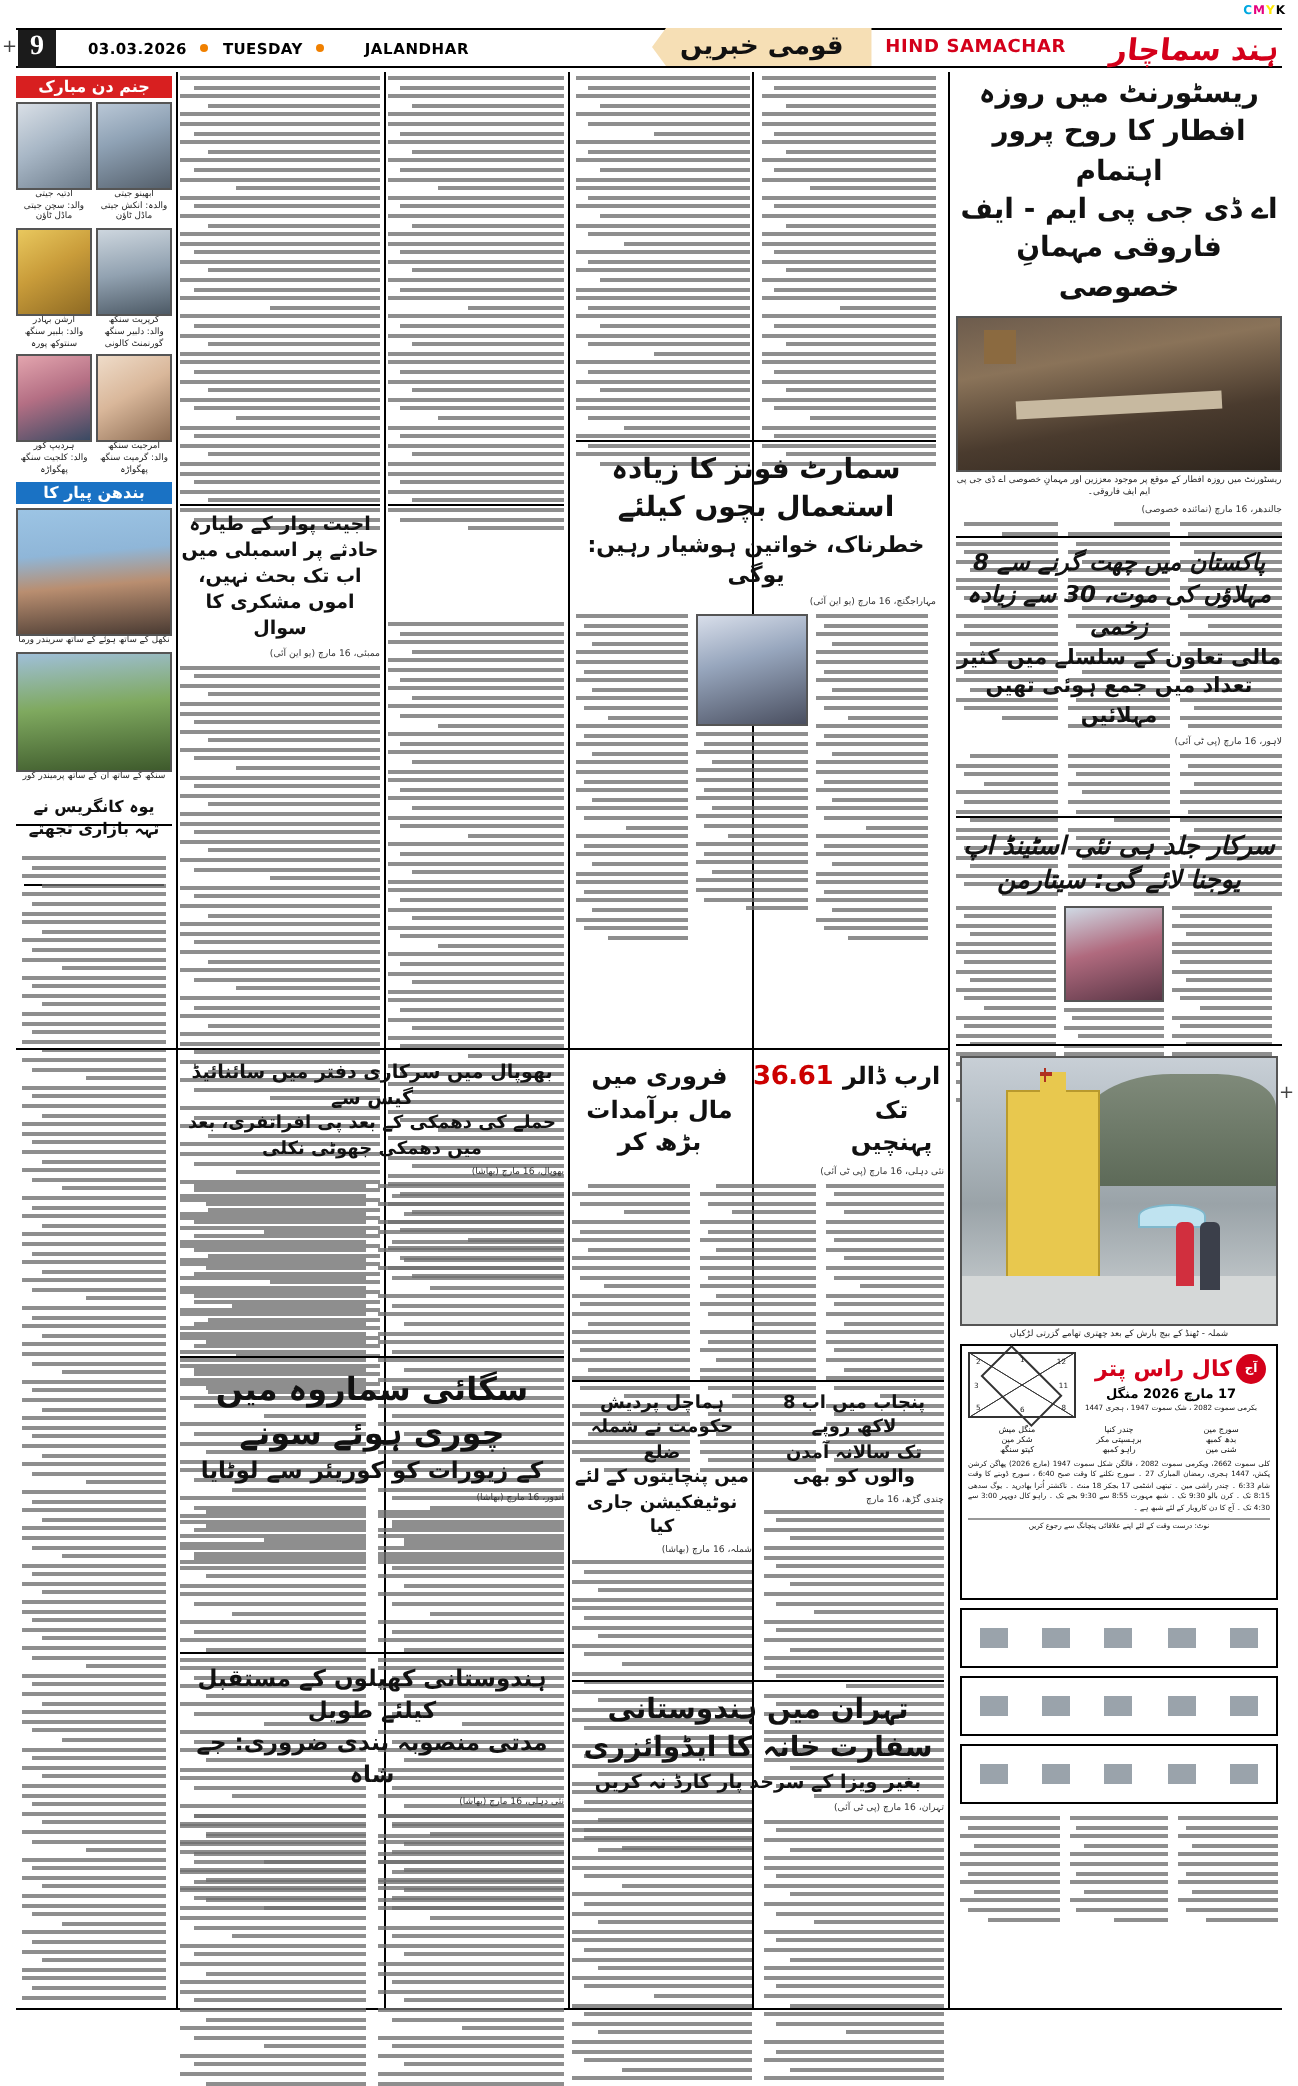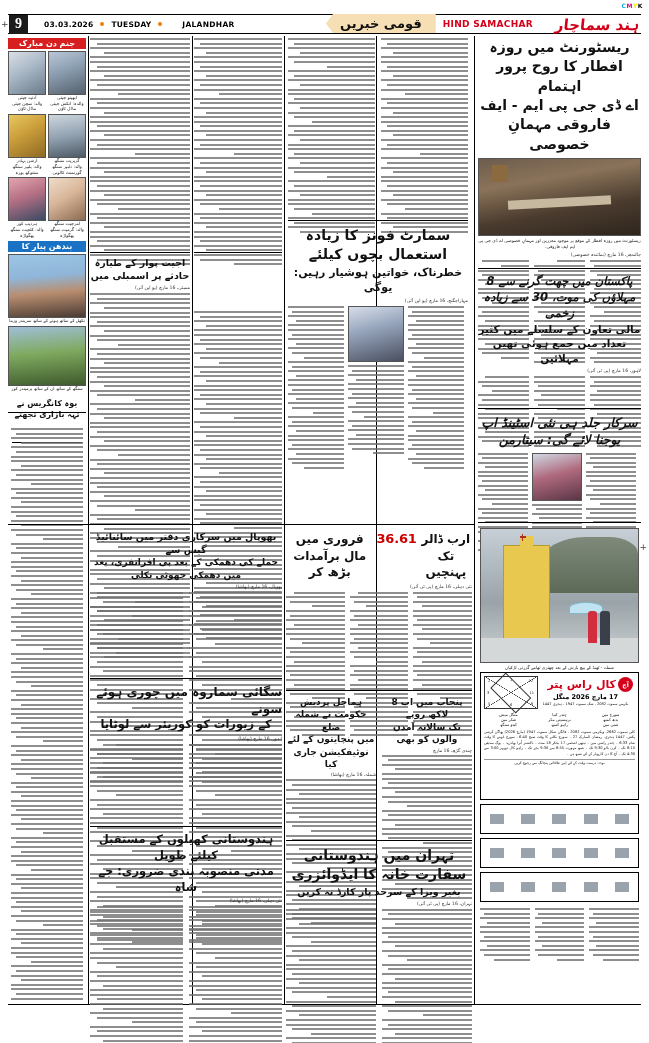--- a/index.html
+++ b/index.html
@@ -413,20 +413,21 @@
           <div class="ln s1"></div>
           <div class="ln s2"></div>
           <div class="ln s5"></div>
       </div>
 
       <div class="hrule" style="left:0; top:216px; width:100px;"></div>
     </div>
 
     <div class="col" style="left:82px; top:220px; width:100px;">
       <div class="hl" style="font-size:9.5px;">اجیت پوار کے طیارہ حادثے پر اسمبلی میں</div>
+      <div class="hl" style="font-size:9.5px;">اب تک بحث نہیں، اموں مشکری کا سوال</div>
       <div class="kicker" style="margin-top:3px;">ممبئی، 16 مارچ (یو این آئی)</div>
       <div class="copy" style="margin-top:3px;">
         <div class="ln s1"></div>
           <div class="ln s2"></div>
           <div class="ln s1"></div>
           <div class="ln s3"></div>
         <div class="ln s1"></div>
           <div class="ln s1"></div>
           <div class="ln s2"></div>
           <div class="ln s1"></div>
@@ -1540,21 +1541,21 @@
           <div class="ln s3"></div>
         <div class="ln s1"></div>
           <div class="ln s1"></div>
           <div class="ln s2"></div>
           <div class="ln s1"></div>
       </div>
 
       <div class="hrule" style="left:0; top:148px; width:192px;"></div>
 
       <div style="position:absolute; top:154px; left:0; width:192px;">
-        <div class="hl" style="font-size:12px;text-align:right;">سگائی سماروہ میں چوری ہوئے سونے</div>
+        <div class="hl" style="font-size:16px;">سگائی سماروہ میں چوری ہوئے سونے</div>
         <div class="hl" style="font-size:11.5px;">
           <span>کے زیورات کو کوریئر سے لوٹایا</span>
         </div>
         <div class="kicker" style="margin-top:3px;">اندور، 16 مارچ (بھاشا)</div>
         <div class="copy" style="margin-top:3px; column-count:2; column-gap:6px;">
           <div class="ln s1"></div>
             <div class="ln s2"></div>
             <div class="ln s1"></div>
             <div class="ln s3"></div>
           <div class="ln s1"></div>

